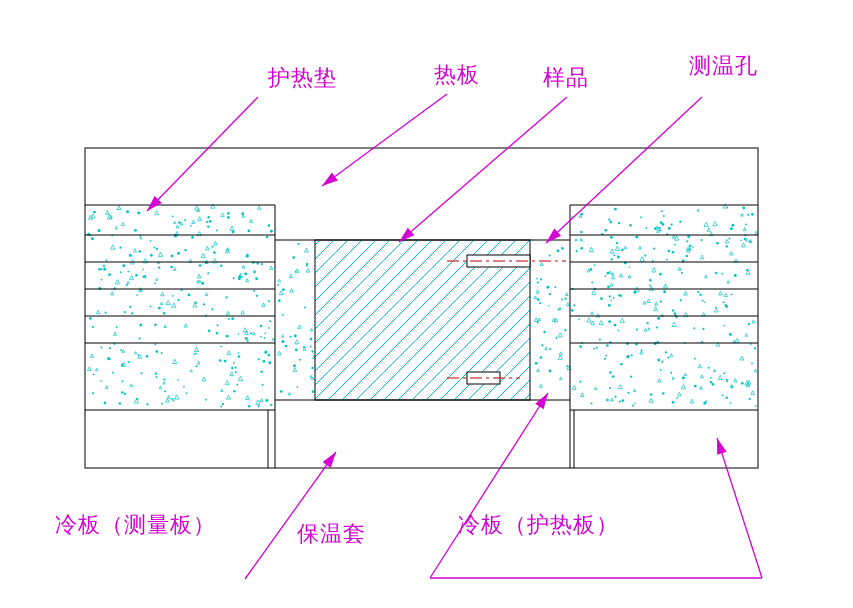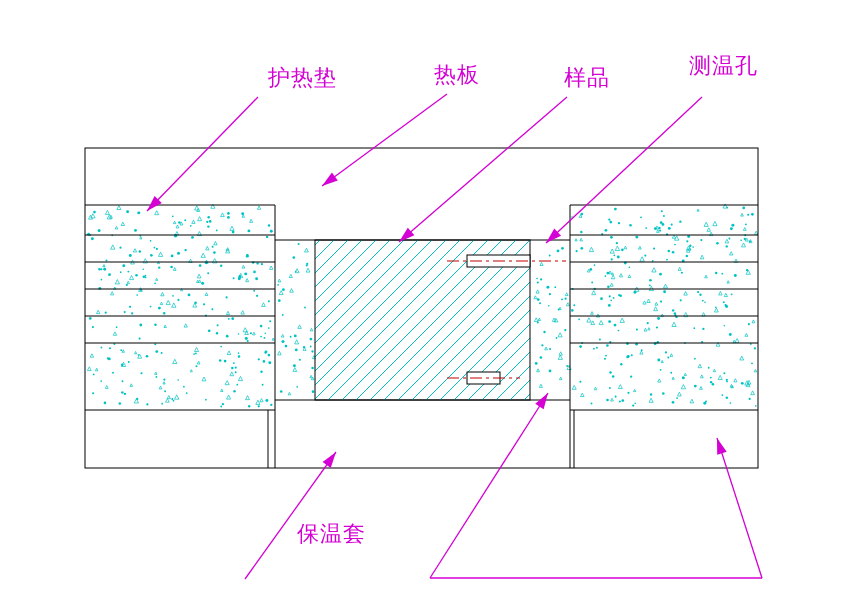--- a/index.html
+++ b/index.html
@@ -758,16 +758,18 @@
 
       <line class="leader" x1="430" y1="578" x2="762" y2="578"></line>
 
       <line class="leader" x1="762" y1="578" x2="717" y2="438"></line>
       <polygon class="arrow" points="717,438 726.7,451.7 717.2,454.8"></polygon>
     </g>
   </svg>
 
   <div class="cad-label" style="left:268px;top:66px">护热垫</div>
   <div class="cad-label" style="left:434px;top:63px">热板</div>
-  <div class="cad-label" style="left:564px;top:66px">样品</div>
+  <div class="cad-label" style="left:543px;top:66px">样品</div>
   <div class="cad-label" style="left:689px;top:54px">测温孔</div>
+  <div class="cad-label" style="left:55px;top:513px">冷板（测量板）</div>
   <div class="cad-label" style="left:297px;top:522px">保温套</div>
+  <div class="cad-label" style="left:458px;top:513px">冷板（护热板）</div>
 </div>
 
 </body></html>

